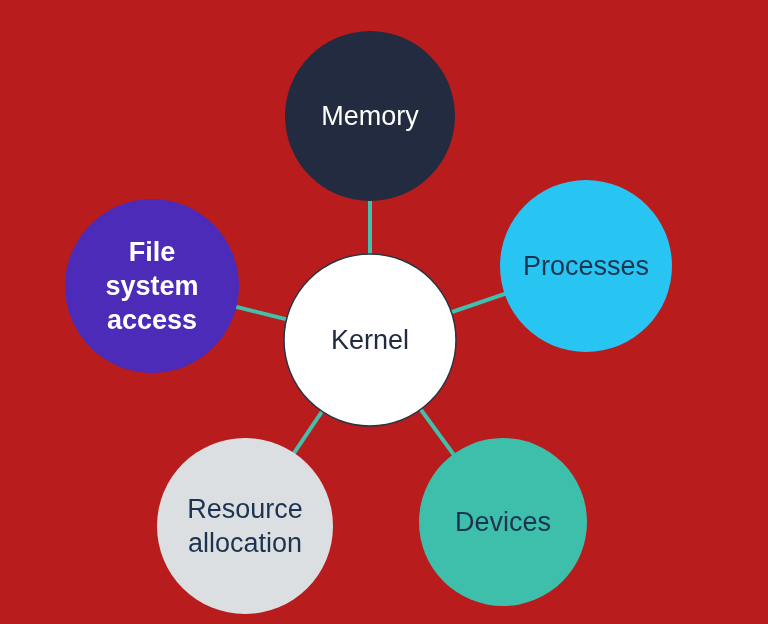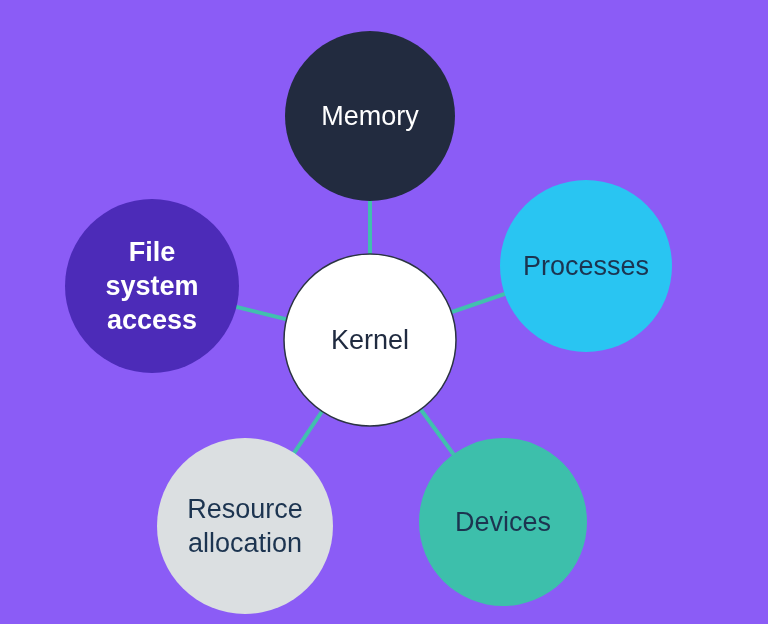--- a/index.html
+++ b/index.html
@@ -4,21 +4,21 @@
 <style>
   html, body {
     margin: 0;
     padding: 0;
     background: #ffffff;
   }
   .canvas {
     position: relative;
     width: 768px;
     height: 624px;
-    background: #8b5cf6;
+    background: #b91c1c;
     overflow: hidden;
     font-family: "Liberation Sans", sans-serif;
   }
   svg text {
     font-family: "Liberation Sans", sans-serif;
   }
 </style>
 </head>
 <body>
 

